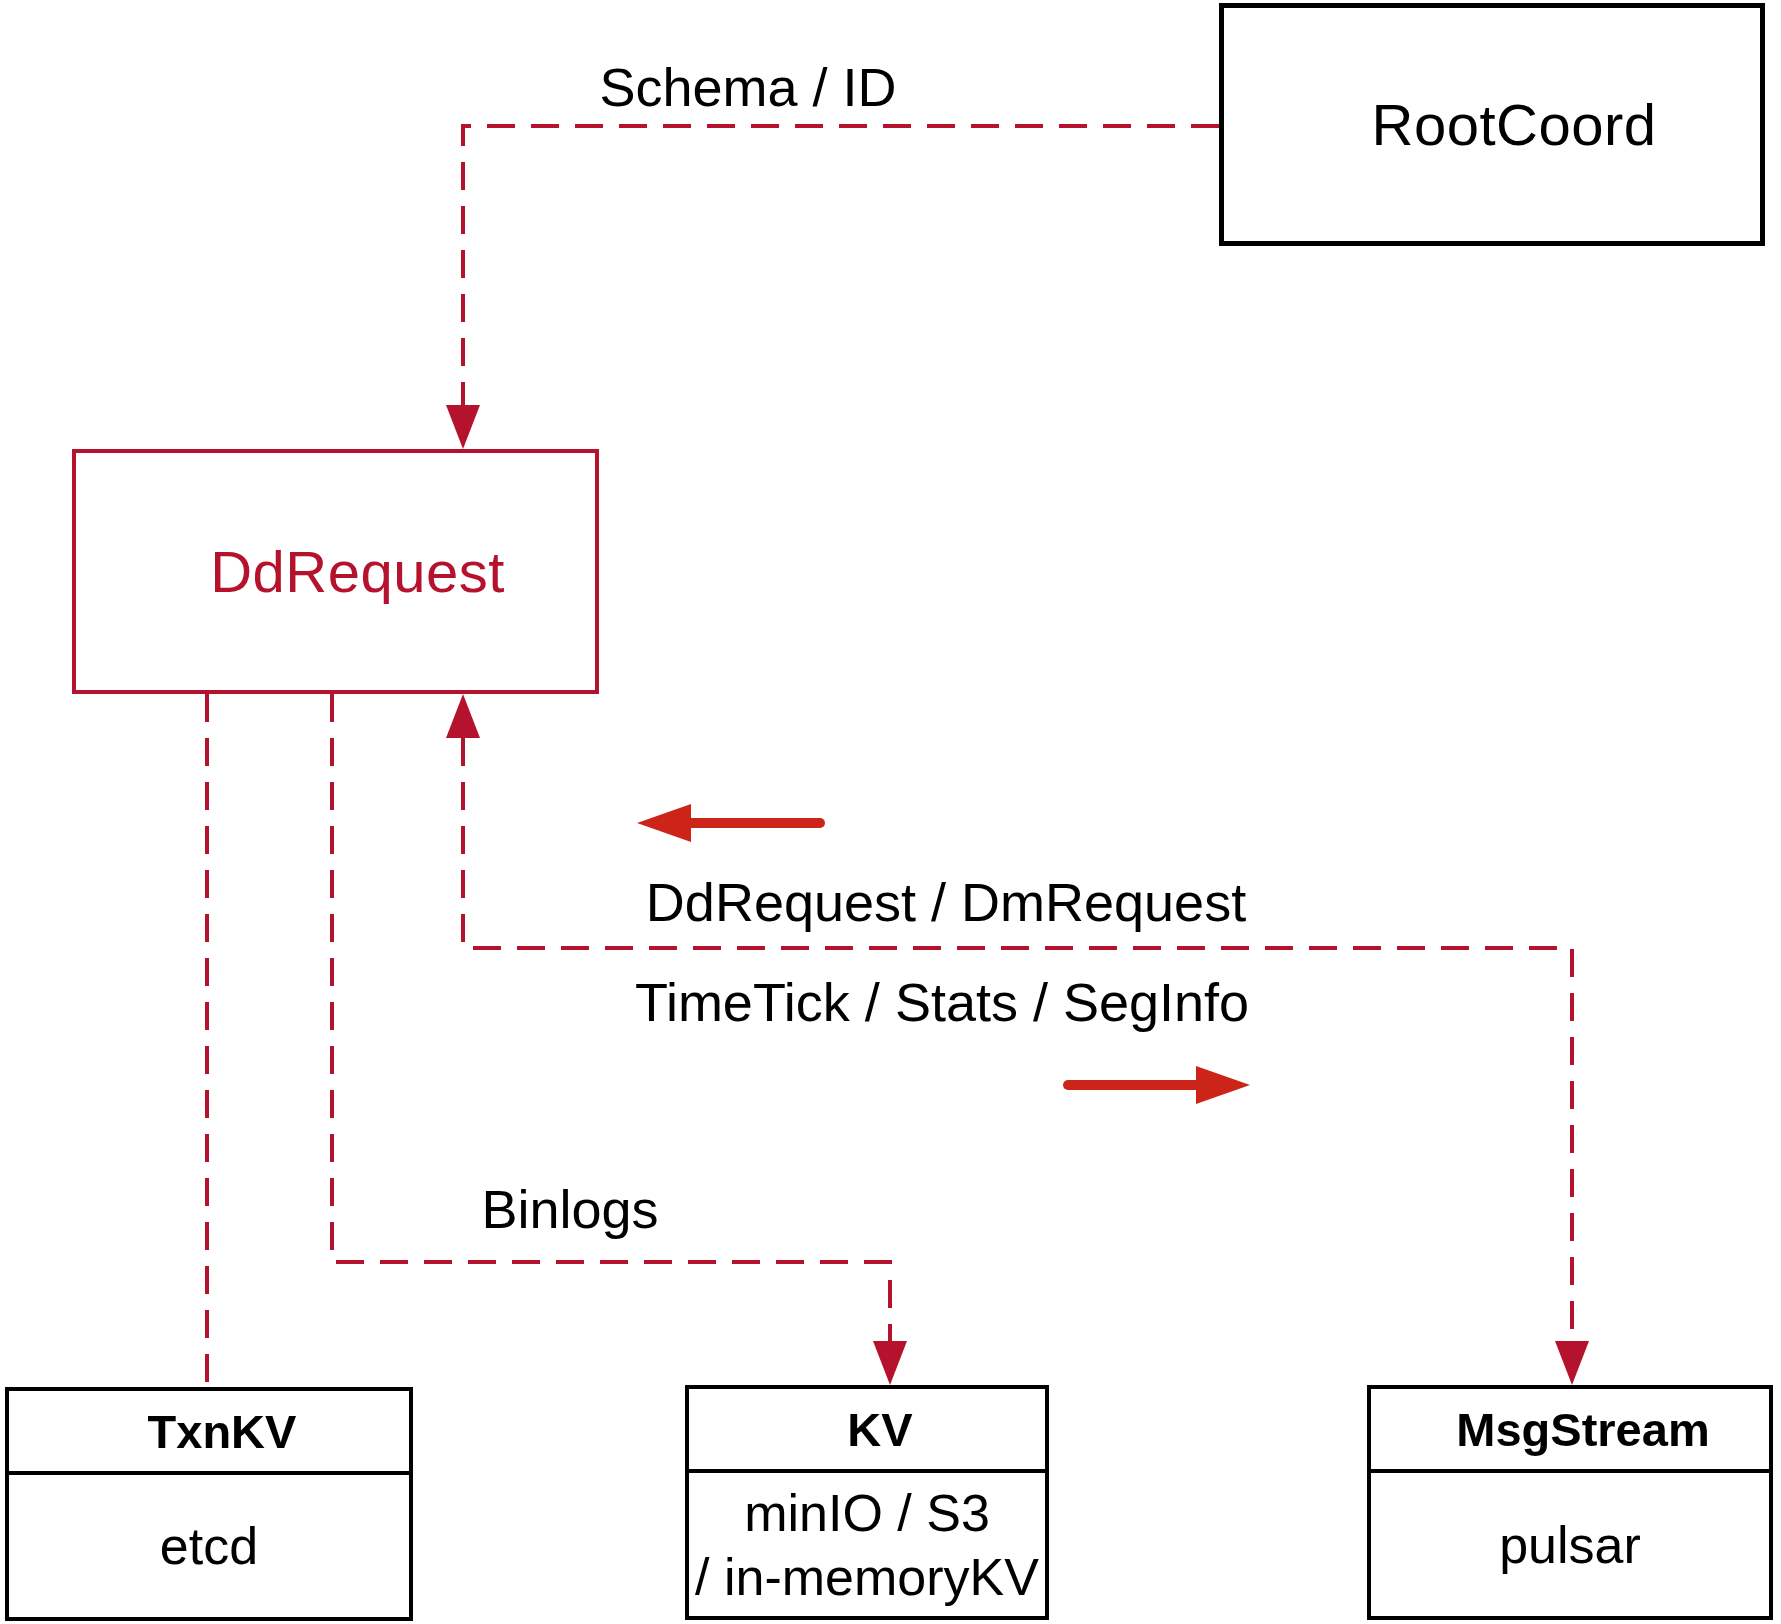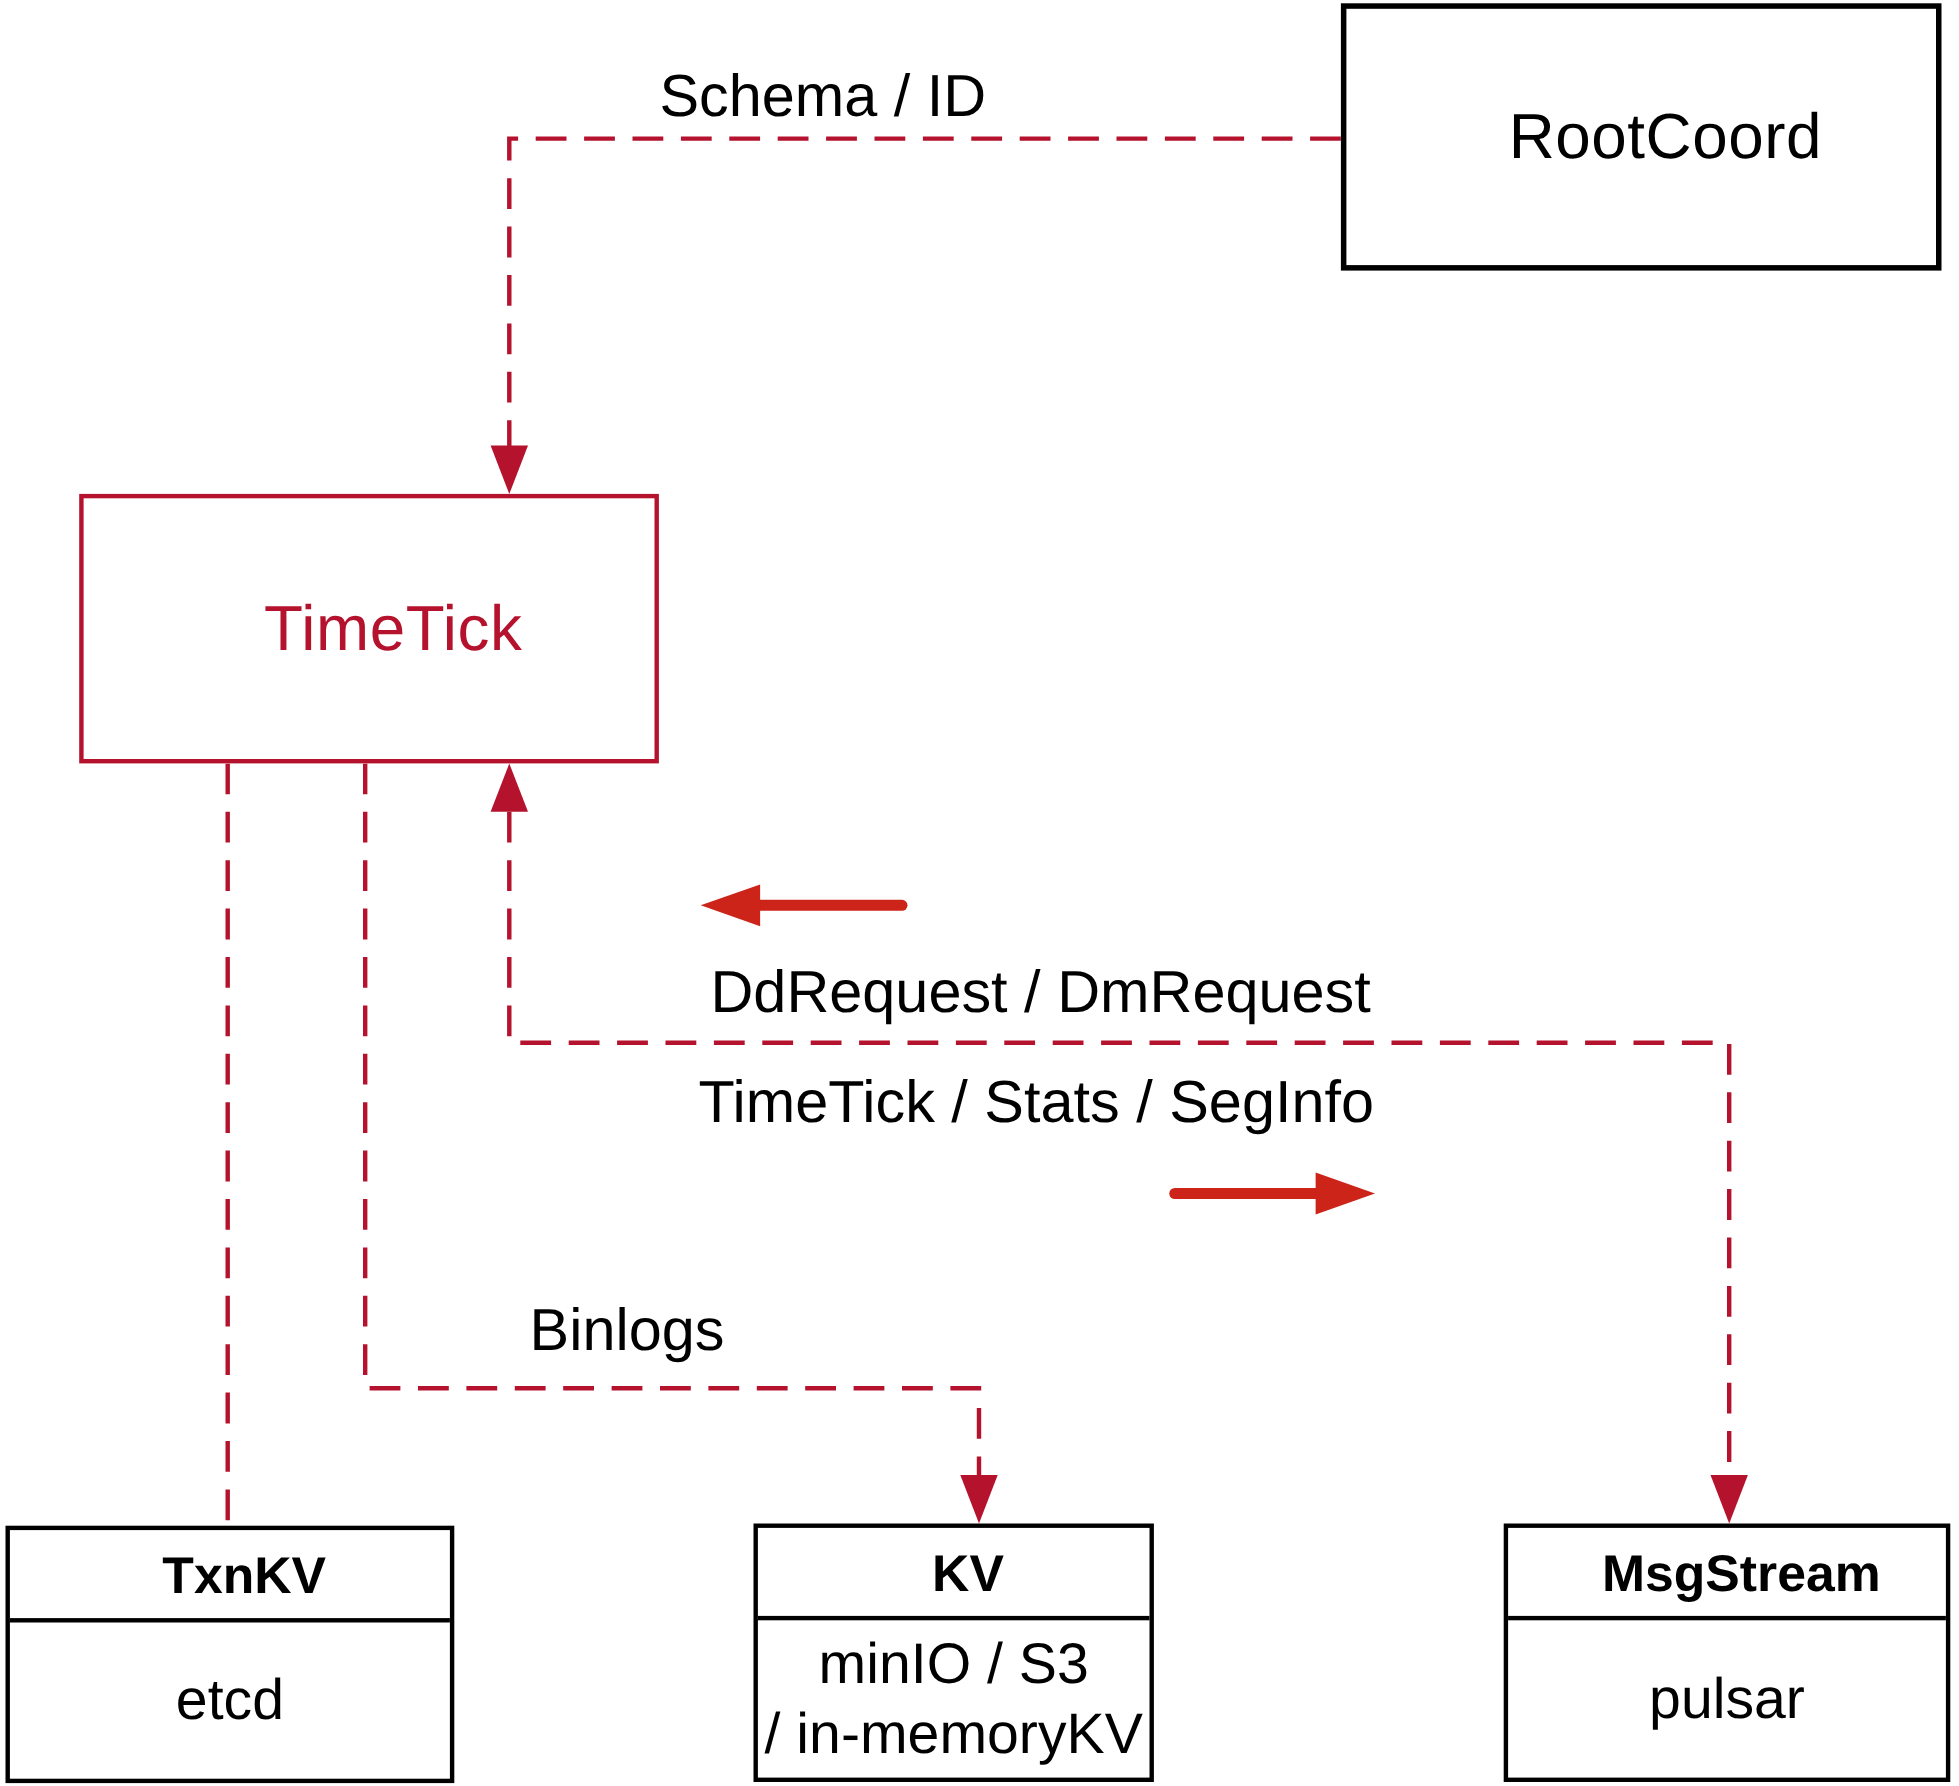--- a/index.html
+++ b/index.html
@@ -98,21 +98,21 @@
 
     <path d="M1068,1085 H1199" stroke="#cc2418" stroke-width="10" stroke-linecap="round"></path>
     <polygon points="1250,1085 1196,1066 1196,1104" fill="#cc2418"></polygon>
   </svg>
 
   <div class="node black" style="left:1219px; top:3px; width:546px; height:243px;">
     <div class="node-label">RootCoord</div>
   </div>
 
   <div class="node red" style="left:72px; top:449px; width:527px; height:245px;">
-    <div class="node-label red-text">TimeTick</div>
+    <div class="node-label red-text">DdRequest</div>
   </div>
 
   <div class="storage" style="left:5px; top:1387px; width:408px; height:234px;">
     <div class="hdr">TxnKV</div>
     <div class="bdy">
       <span>etcd</span>
     </div>
   </div>
 
   <div class="storage" style="left:685px; top:1385px; width:364px; height:235px;">

